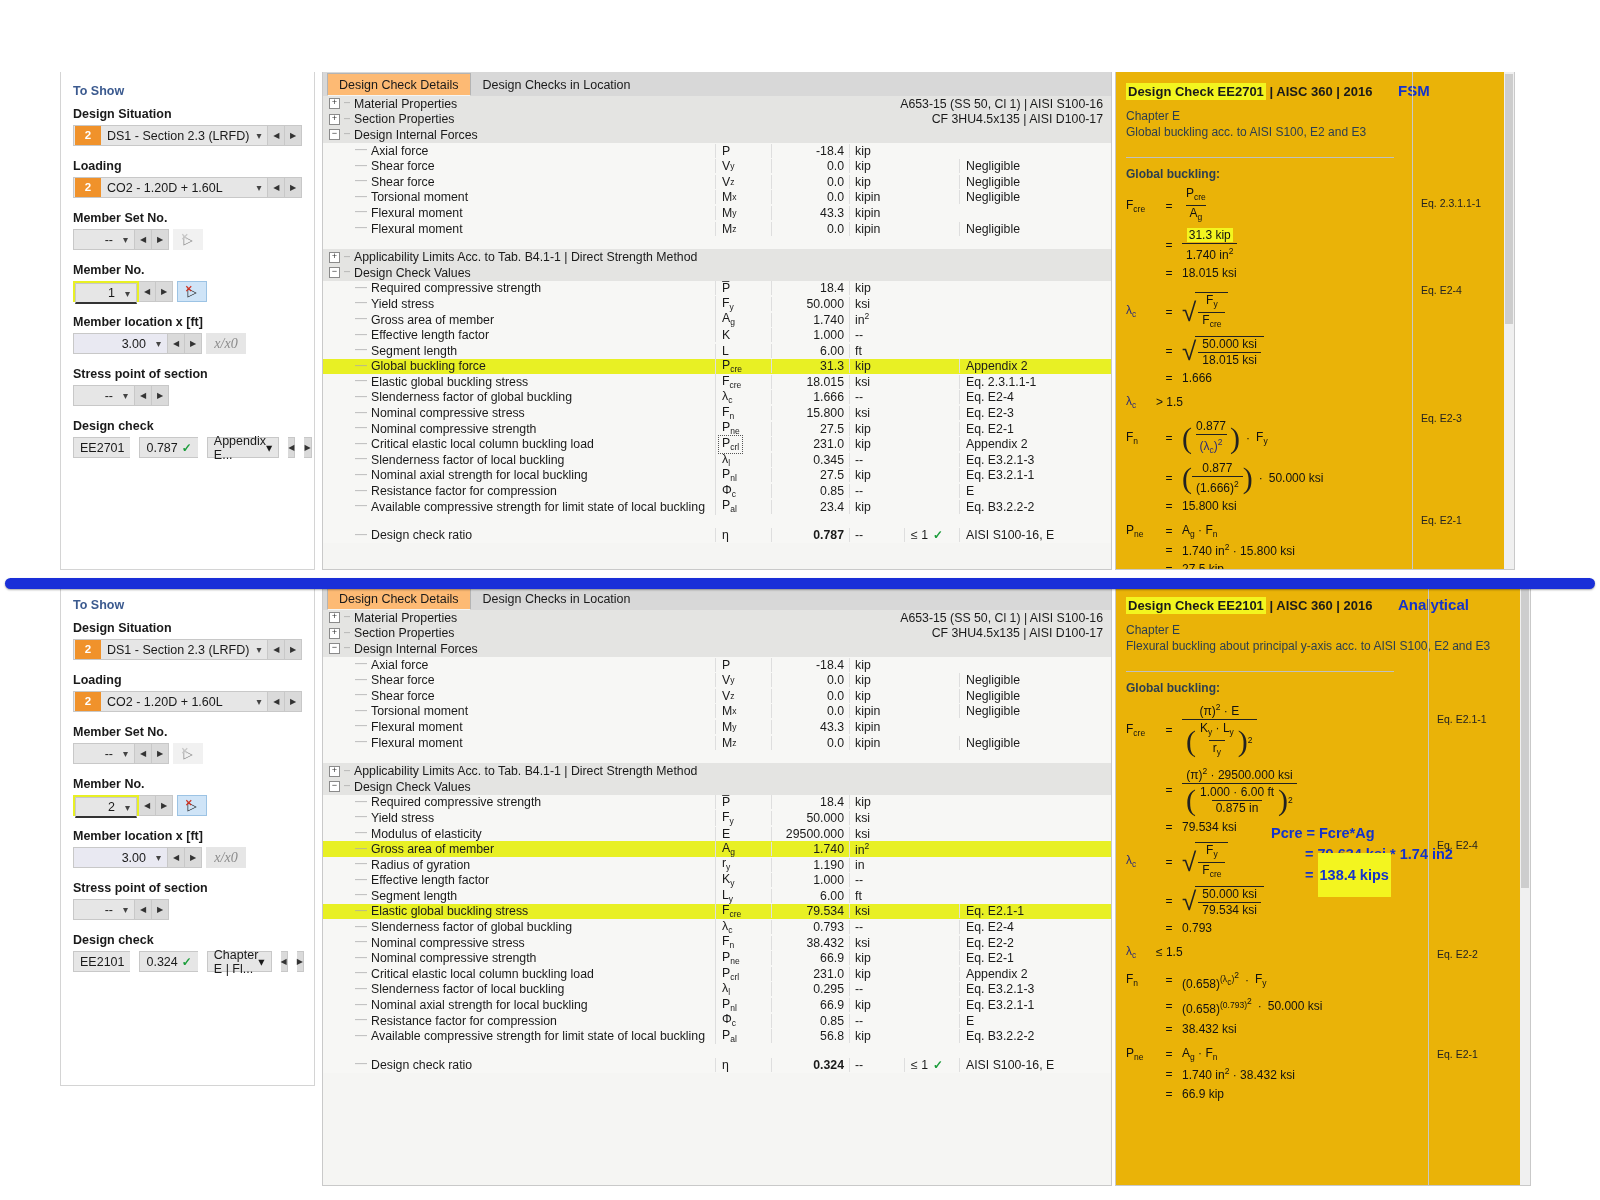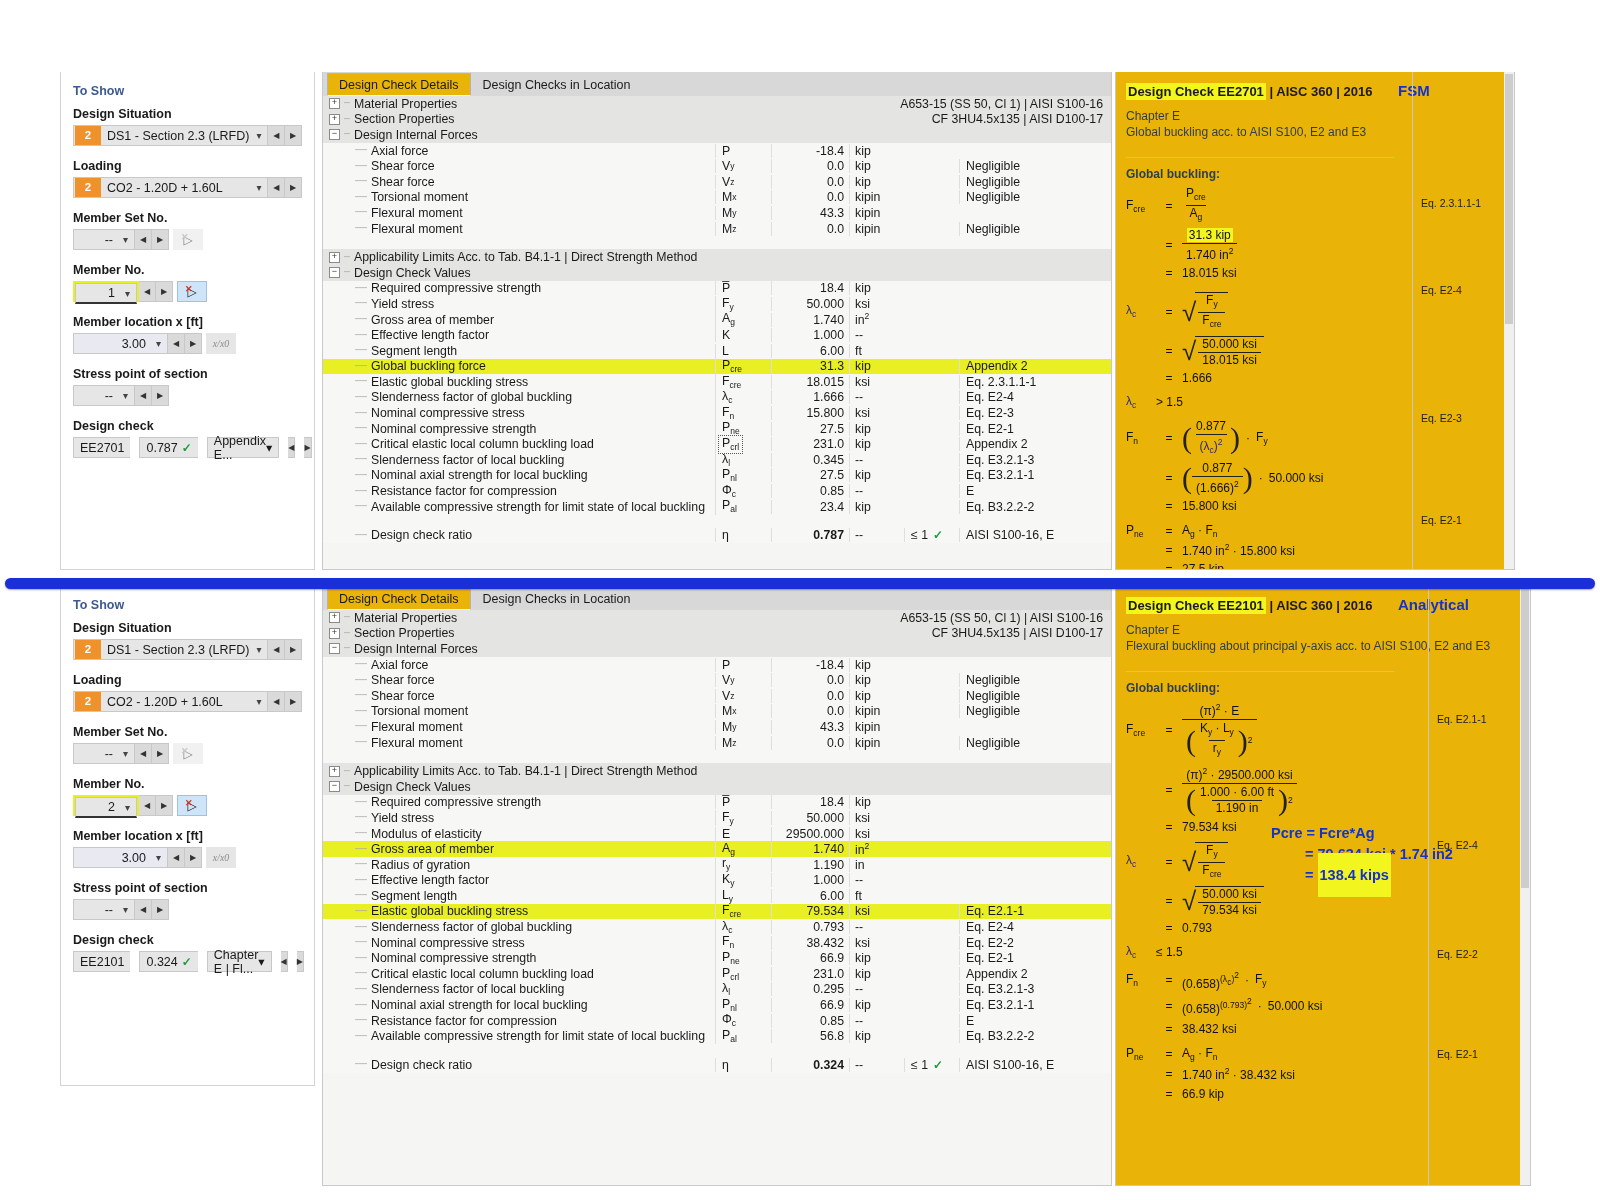--- a/index.html
+++ b/index.html
@@ -57,22 +57,22 @@
   }
   .xbtn {
     width:30px; margin-left:4px; background:#e6e6e6; border:1px solid transparent;
     display:flex; align-items:center; justify-content:center; position:relative;
   }
   .xbtn.active { background:#cfe4f7; border-color:#9cc3e4; }
   .xbtn.dim { background:#e6e6e6; opacity:.55; }
   .xbtn .xx { position:absolute; top:2px; left:7px; color:#d03020; font-size:9px; font-weight:bold; }
   .xbtn.dim .xx { color:#9a9a9a; }
   .xx0 {
-    width:30px; margin-left:4px; background:#e6e6e6; color:#8b8b8b;
-    display:flex; align-items:center; justify-content:center; font-size:10px;
+    width:40px; margin-left:4px; background:#e6e6e6; color:#8b8b8b;
+    display:flex; align-items:center; justify-content:center; font-size:14px;
     font-family:"Liberation Serif", serif; font-style:italic;text-align:center;
   }
 
   .hl-box { background:#e8f024; padding:2px; display:inline-block; }
   .memberno .combo { width:62px; }
 
   .dc-row { display:flex; align-items:stretch; height:21px;gap:9px; }
   .dc-cell {
     background:#e6e6e6; border:1px solid #c8c8c8; border-right:none;
     display:flex; align-items:center; font-size:12.5px; padding:0 6px;
@@ -85,21 +85,21 @@
   
   .midpanel {
     position:absolute; background:#f5f5f3;
     border:1px solid #c9c9c9; border-top:none;
   }
   .tabbar { height:24px; background:#d8d8d8; display:flex; align-items:flex-end; padding-left:4px; }
   .tab {
     height:23px; line-height:22px; padding:0 11px; font-size:12.5px;
     background:#d8d8d8; color:#1a1a1a; border:1px solid transparent;
   }
-  .tab.active { background:#eab308; border:1px solid #b4b4b4; border-bottom-color:#f5f5f3; }
+  .tab.active { background:#fdba74; border:1px solid #b4b4b4; border-bottom-color:#f5f5f3; }
 
   .tblwrap { background:#f7f7f5; position:relative; }
   .trow { display:flex; height:15.6px; align-items:center; font-size:12.3px; }
   .trow.grp { background:#e4e4e2; }
   .trow.hl { background:#e8f024; }
   .trow.spacer { height:13px; }
 
   .c-name { width:392px; padding-left:8px; display:flex; align-items:center; gap:4px; white-space:nowrap; }
   .c-name.lvl0 { padding-left:6px; }
   .c-name.lvl1 { padding-left:32px; }
@@ -1061,21 +1061,21 @@
         <div class="frm-line" style="margin-top:5px;">
           <span class="lhs"></span>
           <span class="eqs">=</span>
           <span class="frac">
             <span class="num">(π)<sup>2</sup> · <span>29500.000 ksi</span></span>
             <span class="den" style="padding-top:2px;">
               <span class="paren">
                 <span class="pl">(</span>
                 <span class="frac">
                   <span class="num"><span>1.000</span> · <span>6.00 ft</span></span>
-                  <span class="den">1.190 in</span>
+                  <span class="den">0.875 in</span>
                 </span>
                 <span class="pr">)</span>
                   <sup>2</sup>
               </span>
             </span>
           </span>
         </div>
         <div class="frm-line" style="margin-top:4px;">
           <span class="lhs"></span>
           <span class="eqs">=</span>

